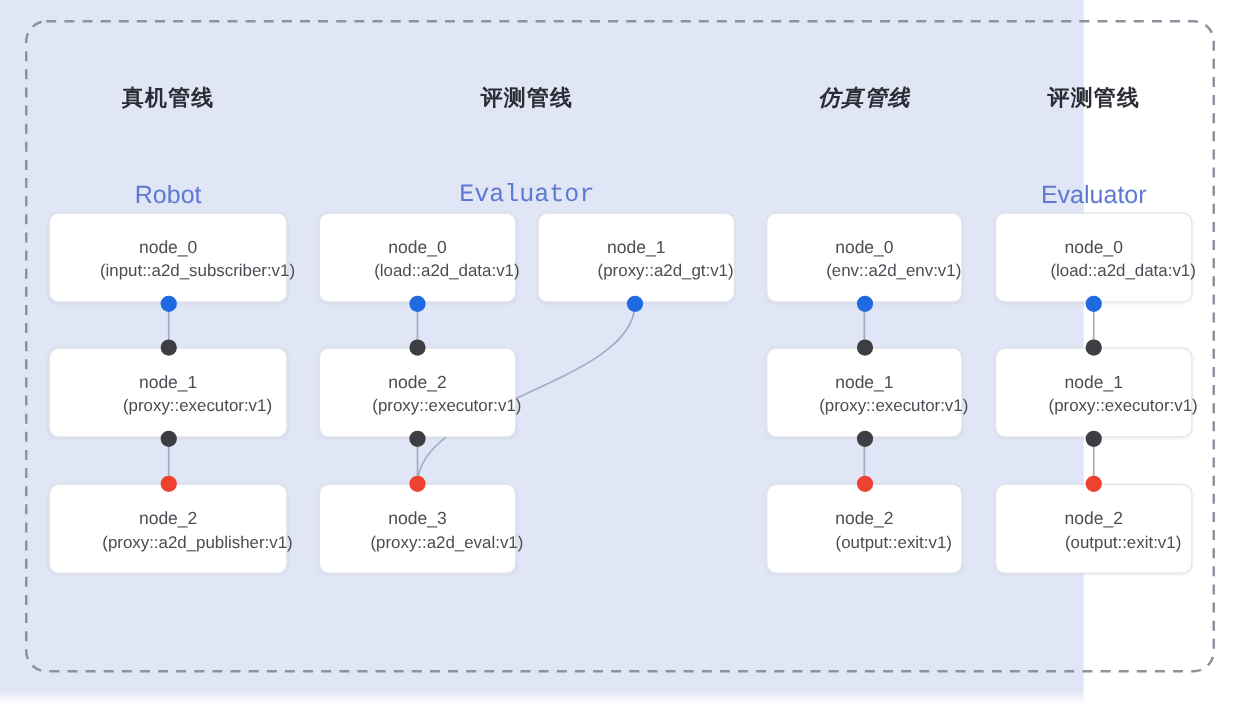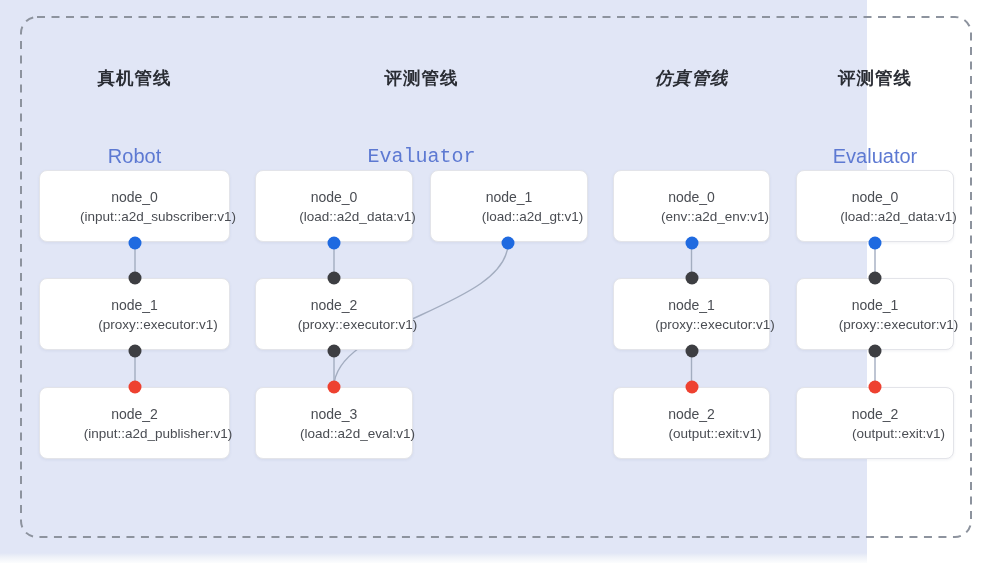--- a/index.html
+++ b/index.html
@@ -112,38 +112,38 @@
   <div class="node col-robot row-0">
     <div class="nm">node_0</div>
     <div class="typ">(input::a2d_subscriber:v1)</div>
   </div>
   <div class="node col-robot row-1">
     <div class="nm">node_1</div>
     <div class="typ">(proxy::executor:v1)</div>
   </div>
   <div class="node col-robot row-2">
     <div class="nm">node_2</div>
-    <div class="typ">(input::a2d_publisher:v1)</div>
+    <div class="typ">(proxy::a2d_publisher:v1)</div>
   </div>
 
   <div class="node col-evalA row-0">
     <div class="nm">node_0</div>
     <div class="typ">(load::a2d_data:v1)</div>
   </div>
   <div class="node col-evalB row-0">
     <div class="nm">node_1</div>
-    <div class="typ">(load::a2d_gt:v1)</div>
+    <div class="typ">(proxy::a2d_gt:v1)</div>
   </div>
   <div class="node col-evalA row-1">
     <div class="nm">node_2</div>
     <div class="typ">(proxy::executor:v1)</div>
   </div>
   <div class="node col-evalA row-2">
     <div class="nm">node_3</div>
-    <div class="typ">(load::a2d_eval:v1)</div>
+    <div class="typ">(proxy::a2d_eval:v1)</div>
   </div>
 
   <div class="node col-sim row-0">
     <div class="nm">node_0</div>
     <div class="typ">(env::a2d_env:v1)</div>
   </div>
   <div class="node col-sim row-1">
     <div class="nm">node_1</div>
     <div class="typ">(proxy::executor:v1)</div>
   </div>

